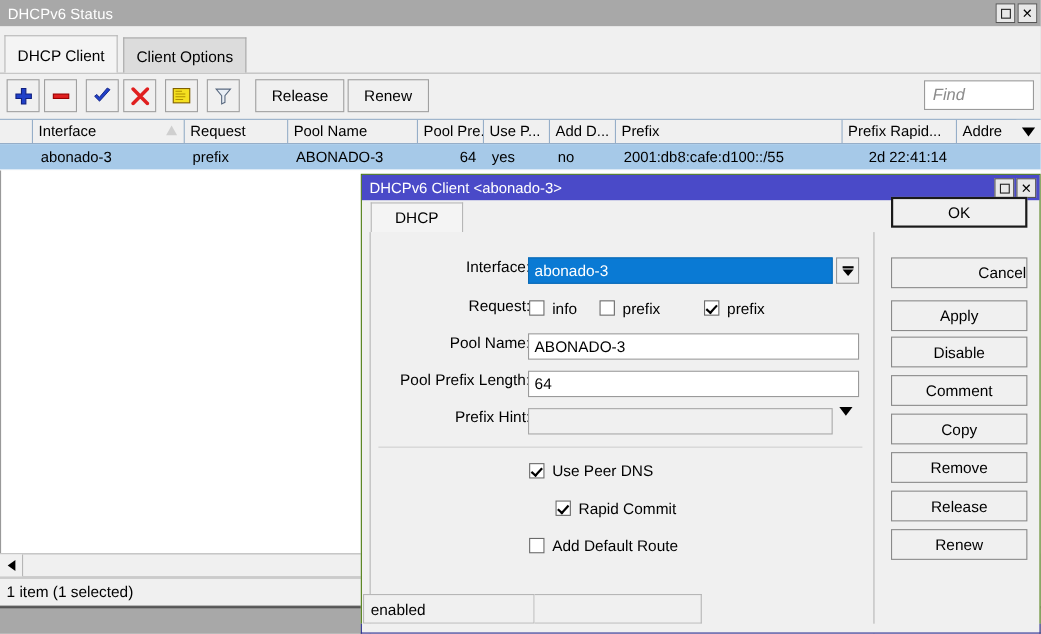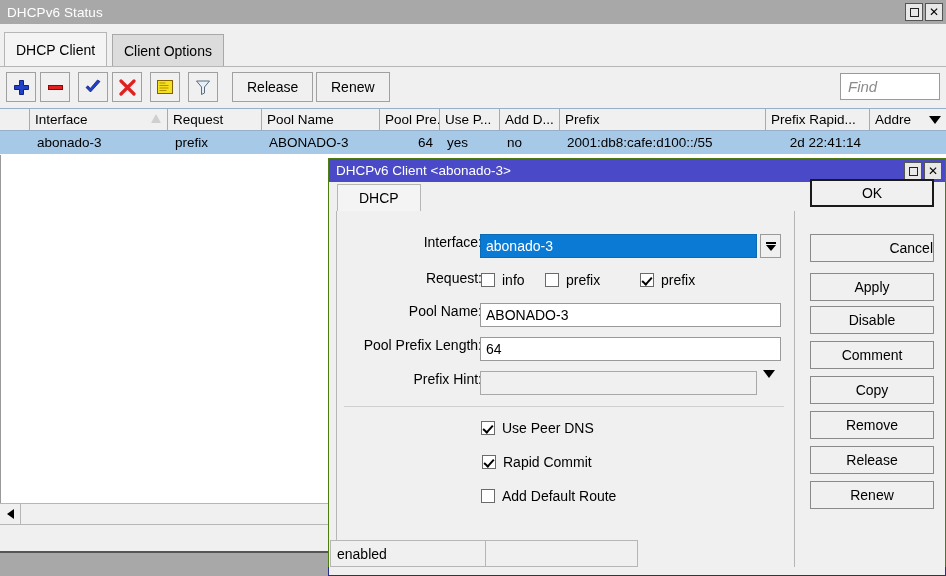--- a/index.html
+++ b/index.html
@@ -558,20 +558,23 @@
   </div>
 
   <div id="table-area-bg"></div>
 
   <div id="hscroll-bar">
     <div id="hscroll-left">
       <span class="tri-left"></span>
     </div>
   </div>
 
+  <div id="main-statusbar">
+    <span>1 item (1 selected)</span>
+  </div>
 
   <div id="main-bottom-edge"></div>
 </div>
 
 <div id="dialog">
   <div id="dlg-titlebar">
     <span class="title-text">DHCPv6 Client &lt;abonado-3&gt;</span>
     <div class="win-btns">
       <div class="win-btn">
           <span class="sq"></span>
@@ -639,21 +642,21 @@
   <div style="position:absolute; left:763px; top:378px; pointer-events:auto;">
     <span class="tri-down"></span>
   </div>
 
   <div id="dlg-divider" style="pointer-events:none;"></div>
 
   <div class="cbx-group" style="left:481px; top:420px; pointer-events:auto;">
     <span class="cbx checked"></span>
     <span class="lbl">Use Peer DNS</span>
   </div>
-  <div class="cbx-group" style="left:482px; top:454px; pointer-events:auto;">
+  <div class="cbx-group" style="left:505px; top:454px; pointer-events:auto;">
     <span class="cbx checked"></span>
     <span class="lbl">Rapid Commit</span>
   </div>
   <div class="cbx-group" style="left:481px; top:488px; pointer-events:auto;">
     <span class="cbx"></span>
     <span class="lbl">Add Default Route</span>
   </div>
 
   <div class="dlg-btn primary" style="top:179px; pointer-events:auto;">
     <span>OK</span>

